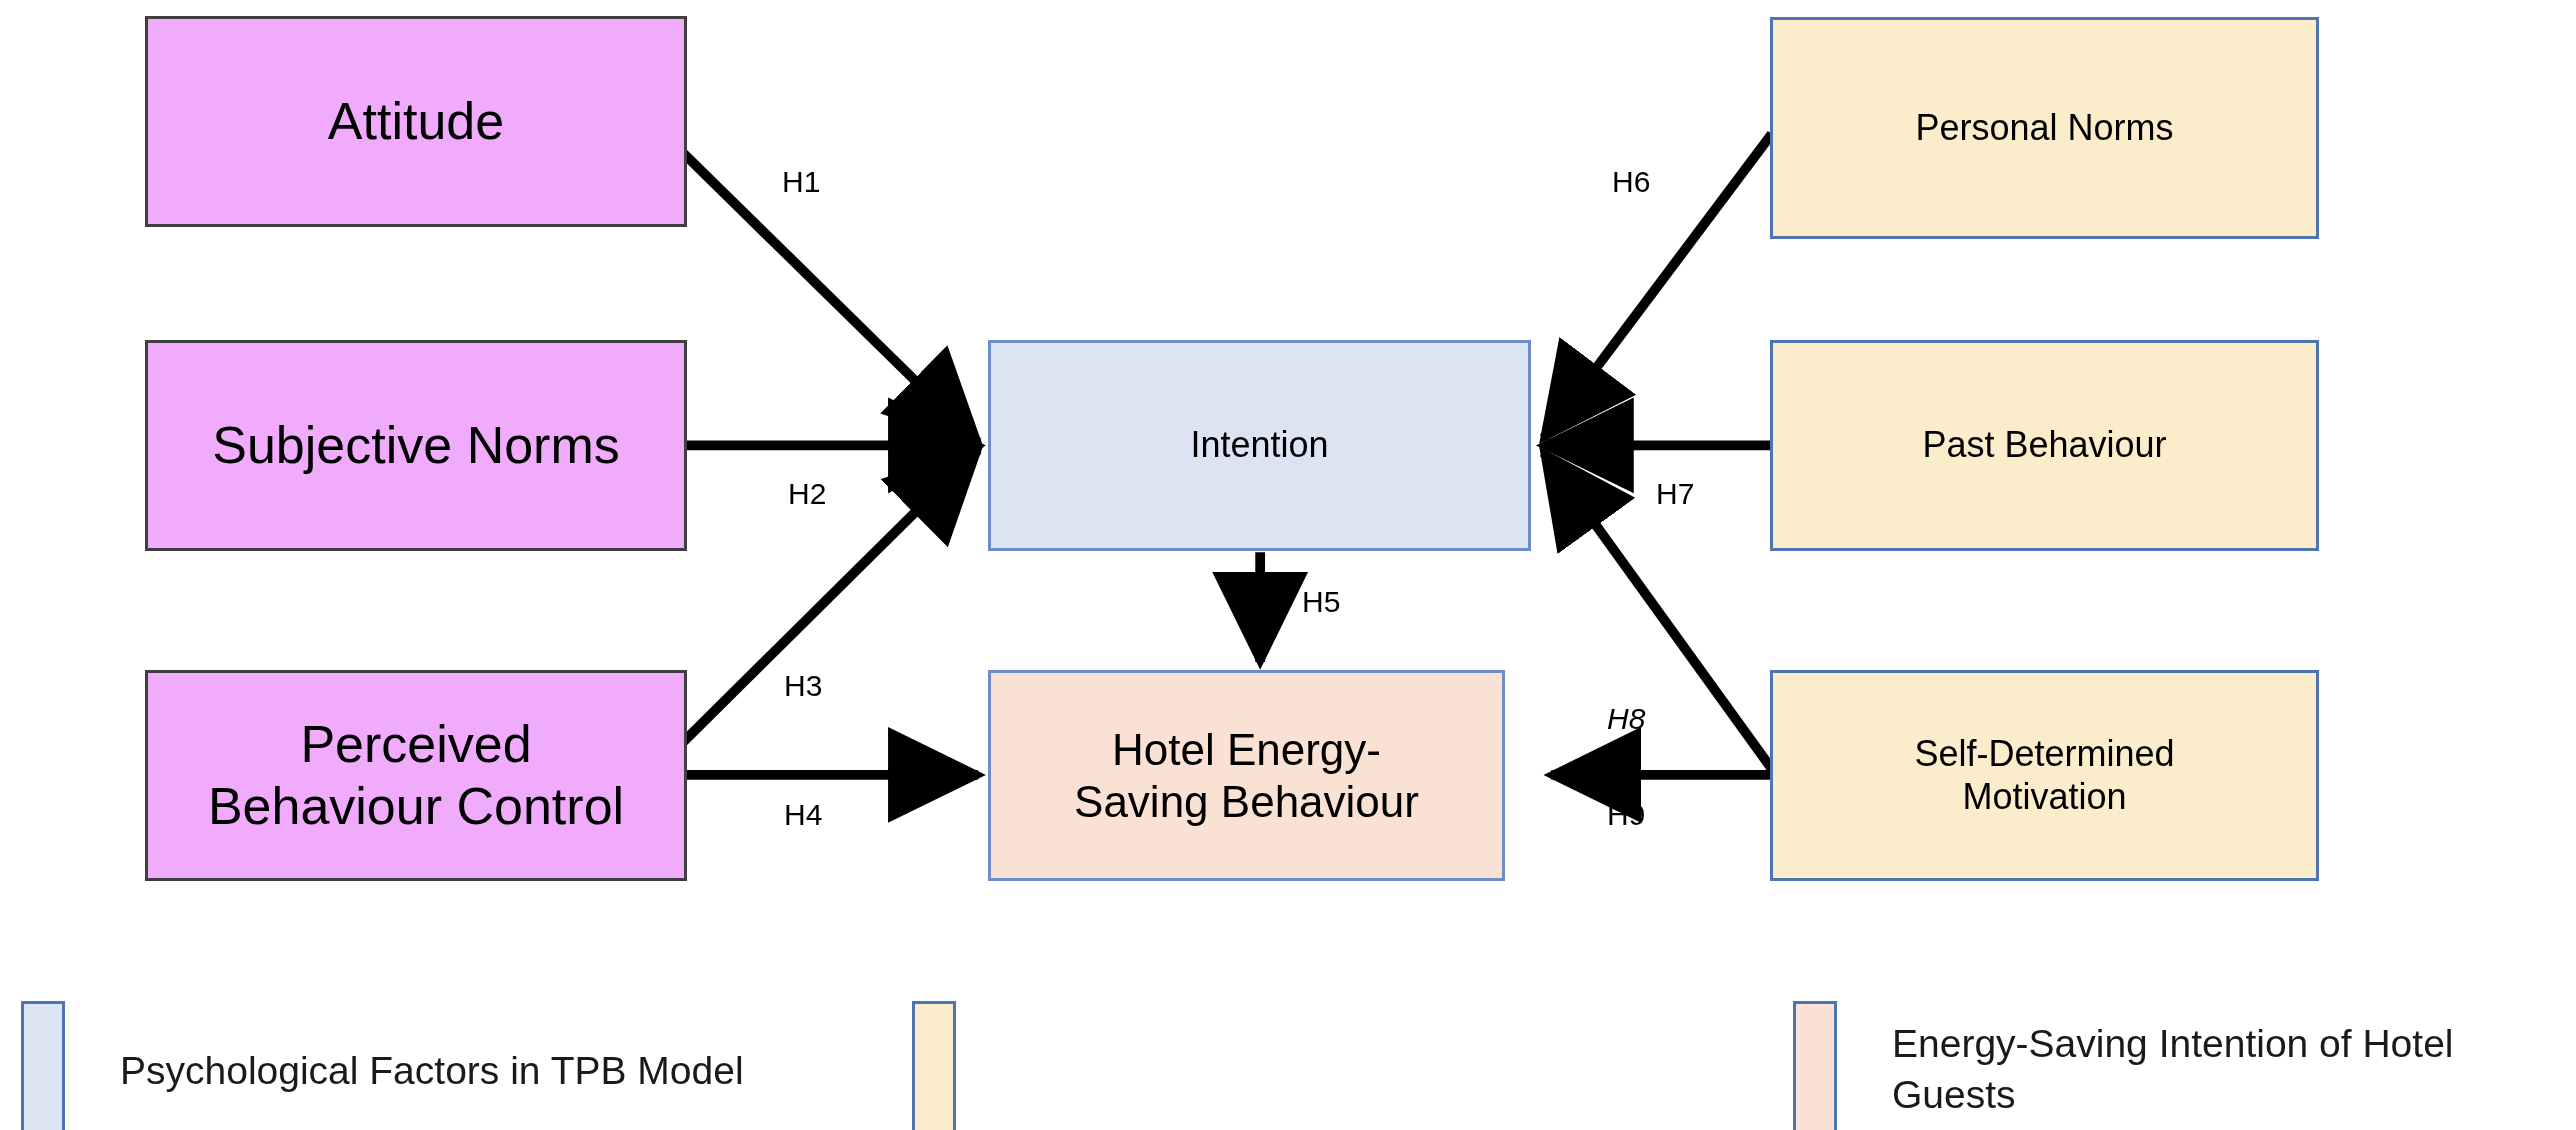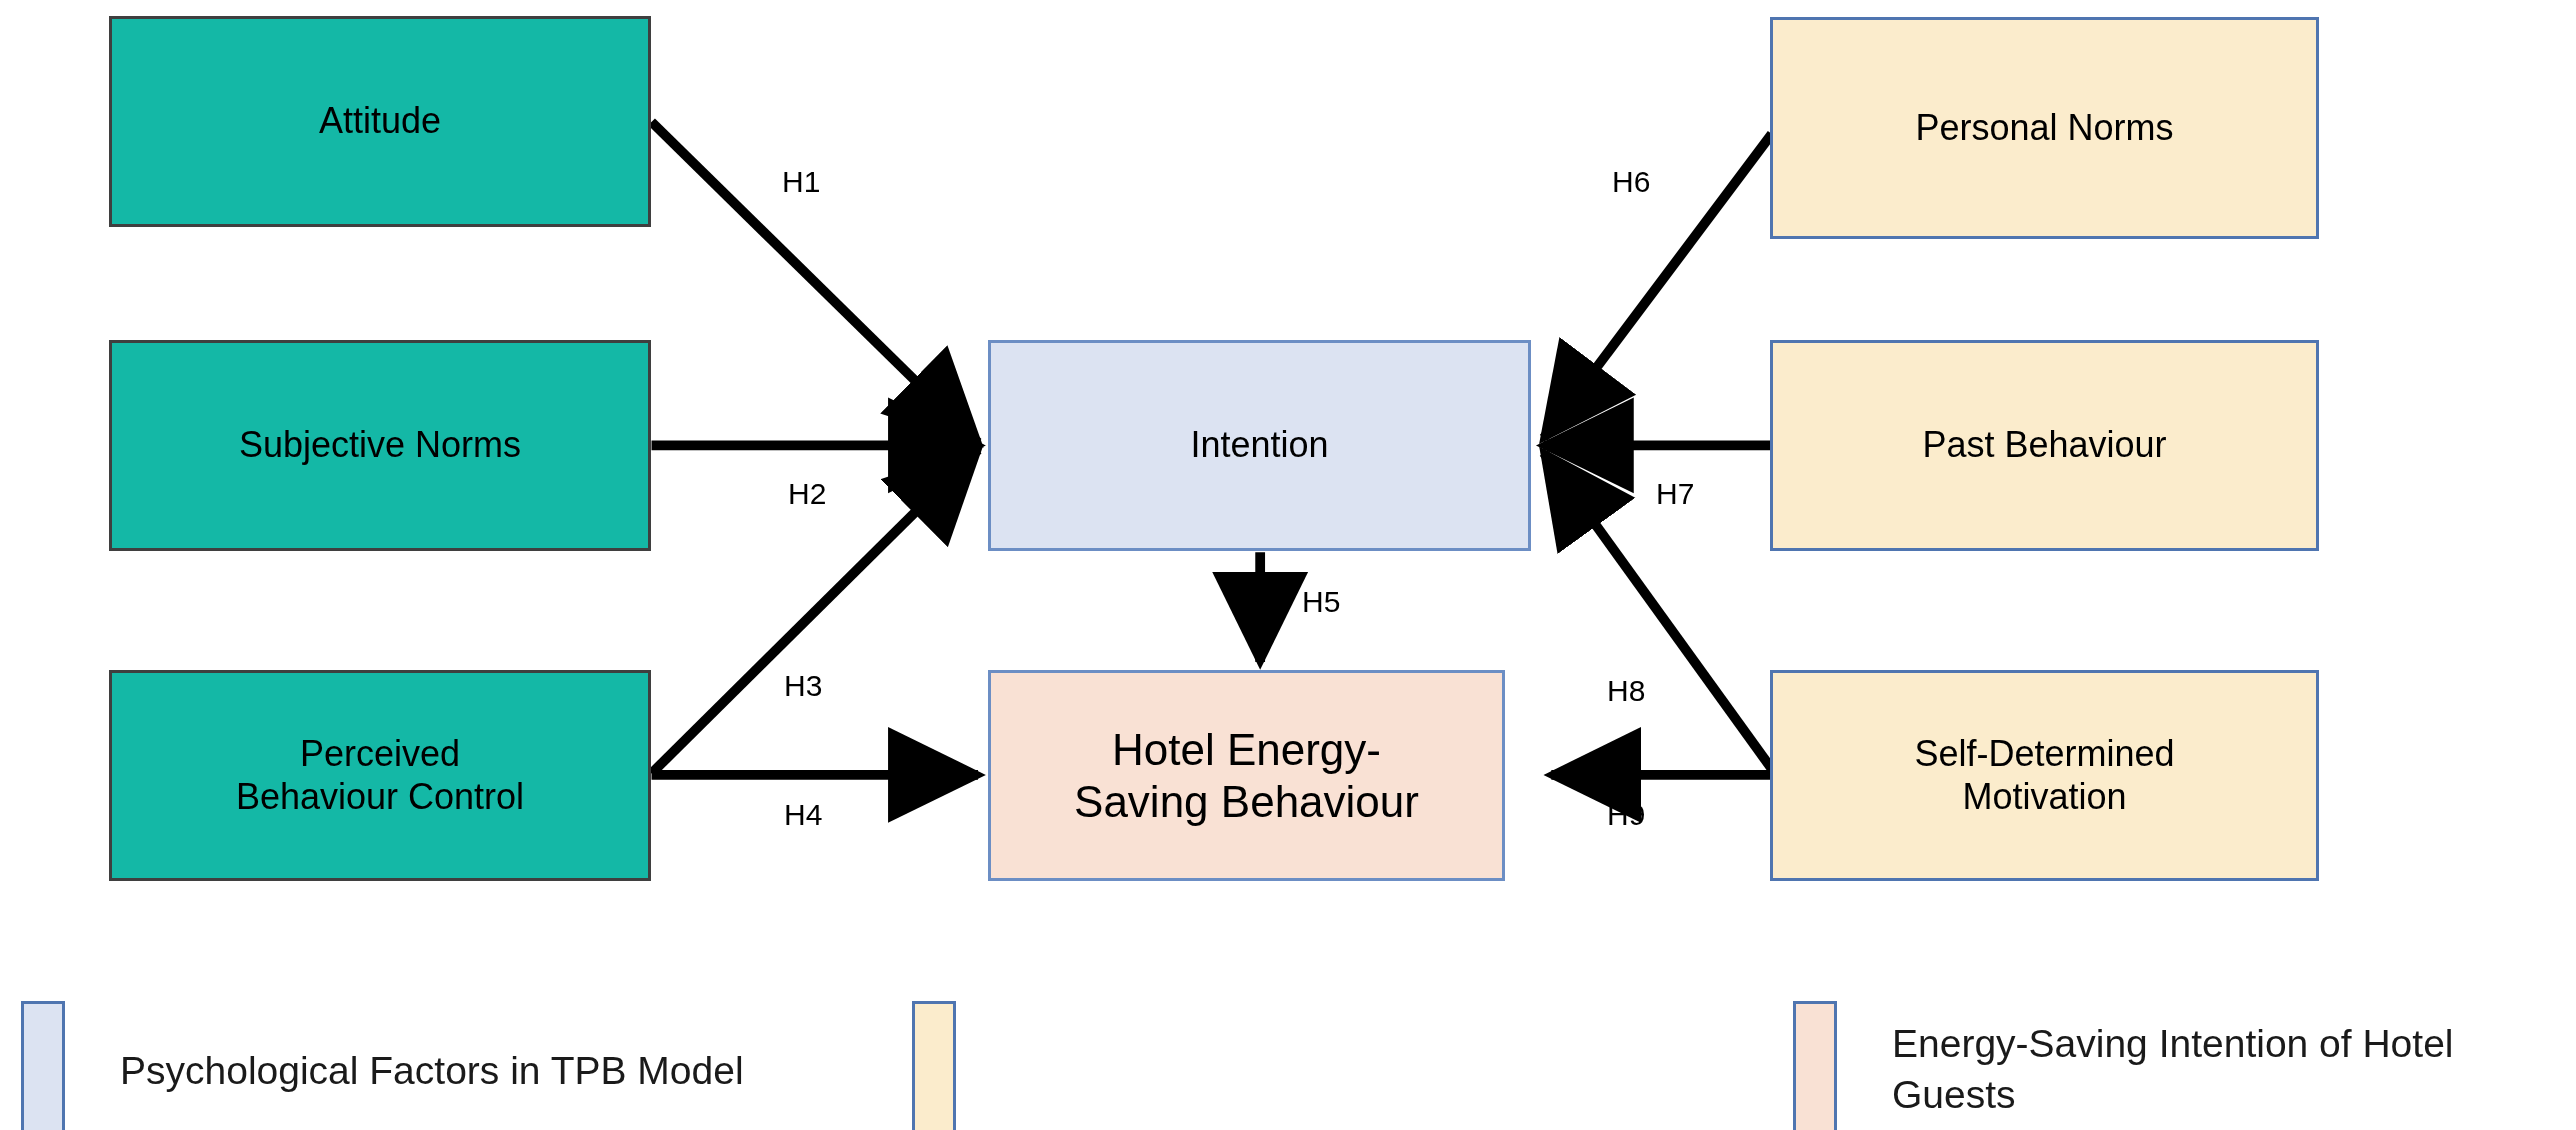--- a/index.html
+++ b/index.html
@@ -37,23 +37,24 @@
     z-index: 5;
   }
   .node-label {
     display: block;
     width: 100%;
     padding: 0 7.5px;
     box-sizing: border-box;
     white-space: pre-line;
   }
   .tpb {
-    background: #14b8a6;
+    background: #f0abfc;
     border: 3.8px solid #3f3f3f;
-    font-size: 36px;
+    font-size: 52px;
+    margin-left: 36px;
   }
   .ext {
     background: #fbeccc;
     border: 3.8px solid #4f75b0;
     font-size: 36px;
   }
   .outcome {
     background: #f9e1d4;
     border: 3.8px solid #6c8ec4;
     font-size: 44px;
@@ -171,21 +172,21 @@
   <div class="edge-label" style="left:784px; top:671px;">H3</div>
 
   <div class="edge-label" style="left:784px; top:800px;">H4</div>
 
   <div class="edge-label" style="left:1302px; top:587px;">H5</div>
 
   <div class="edge-label" style="left:1612px; top:167px;">H6</div>
 
   <div class="edge-label" style="left:1612px; top:479px;margin-left:44px;">H7</div>
 
-  <div class="edge-label" style="left:1607px; top:676px;">H8</div>
+  <div class="edge-label" style="left:1607px; top:704px;font-style:italic;">H8</div>
 
   <div class="edge-label" style="left:1607px; top:800px;">H9</div>
 
   <div class="legend-row">
 
     <div class="legend-item" style="left:21px; top:9px;">
       <div class="legend-swatch tpb-sw"></div>
       <div class="legend-text">Psychological Factors in TPB Model</div>
     </div>
 

